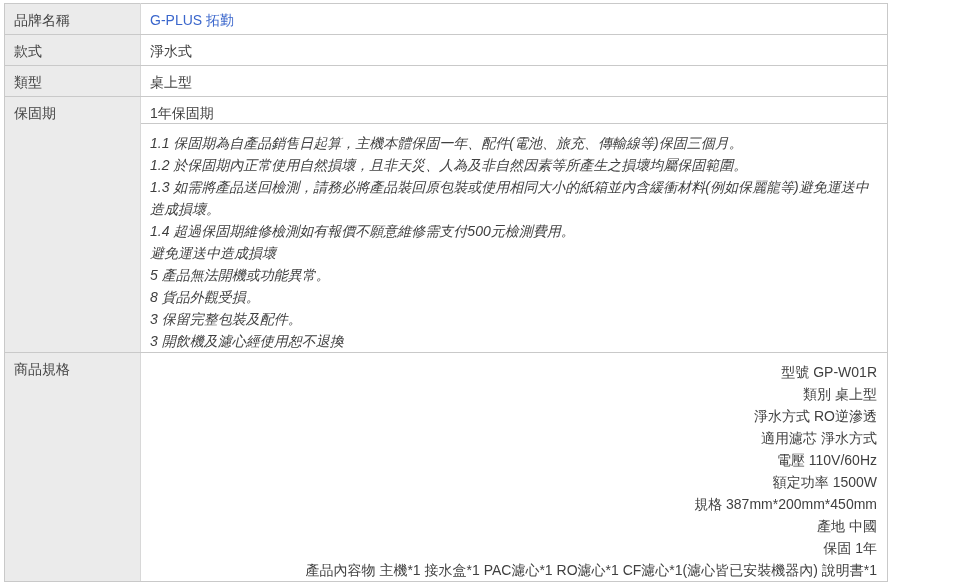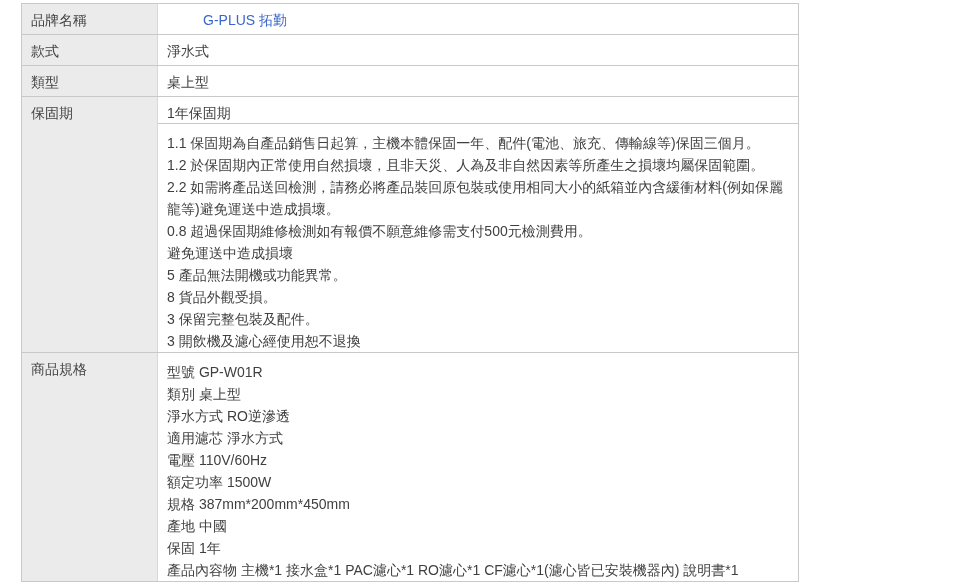--- a/index.html
+++ b/index.html
@@ -9,23 +9,23 @@
   }
   body {
     width: 960px;
     height: 583px;
     font-family: "Liberation Sans", "DejaVu Sans", sans-serif;
     position: relative;
     overflow: hidden;
   }
   .table-wrap {
     position: absolute;
-    left: 21px;
+    left: 4px;
     top: 3px;
-    width: 778px;
+    width: 884px;
   }
   table.spec-table {
     width: 100%;
     border-collapse: collapse;
     table-layout: fixed;
     background: #ffffff;
     font-size: 14px;
     color: #444444;
     border: 1px solid #c9c9c9;
   }
@@ -41,31 +41,30 @@
     color: #444444;
   }
   table.spec-table td {
     vertical-align: top;
     padding: 8px 10px 0 9px;
     border-bottom: 1px solid #c9c9c9;
     color: #3f3f3f;
   }
   tr.simple-row th, tr.simple-row td { height: 22px; }
   td.summary-cell { padding: 4px 10px 3px 9px; margin-left: 16px; }
-  td.details-cell { padding: 3px 10px 0 9px; }
-  td.specs-cell   { padding: 5px 10px 0 9px; }
+  td.details-cell { padding: 3px 10px 0 9px; font-style: italic; }
+  td.specs-cell   { padding: 5px 10px 0 9px; text-align: right; }
   .details-cell .text-line,
   .specs-cell .text-line {
     line-height: 22px;
     max-width: 766px;
   }
   a.brand-link {
     text-decoration: none;
     cursor: pointer;
-    margin-left: 36px;
   }
 </style>
 </head>
 <body>
 
 <div class="table-wrap">
   <table class="spec-table">
     <tbody>
       <tr class="simple-row">
         <th>品牌名稱</th>
@@ -82,22 +81,22 @@
         <td>桌上型</td>
       </tr>
       <tr>
         <th rowspan="2">保固期</th>
         <td class="summary-cell">1年保固期</td>
       </tr>
       <tr>
         <td class="details-cell">
           <div class="text-line">1.1 保固期為自產品銷售日起算，主機本體保固一年、配件(電池、旅充、傳輸線等)保固三個月。</div>
           <div class="text-line">1.2 於保固期內正常使用自然損壞，且非天災、人為及非自然因素等所產生之損壞均屬保固範圍。</div>
-          <div class="text-line">2.2 如需將產品送回檢測，請務必將產品裝回原包裝或使用相同大小的紙箱並內含緩衝材料(例如保麗龍等)避免運送中造成損壞。</div>
-          <div class="text-line">0.8 超過保固期維修檢測如有報價不願意維修需支付500元檢測費用。</div>
+          <div class="text-line">1.3 如需將產品送回檢測，請務必將產品裝回原包裝或使用相同大小的紙箱並內含緩衝材料(例如保麗龍等)避免運送中造成損壞。</div>
+          <div class="text-line">1.4 超過保固期維修檢測如有報價不願意維修需支付500元檢測費用。</div>
           <div class="text-line">避免運送中造成損壞</div>
           <div class="text-line">5 產品無法開機或功能異常。</div>
           <div class="text-line">8 貨品外觀受損。</div>
           <div class="text-line">3 保留完整包裝及配件。</div>
           <div class="text-line">3 開飲機及濾心經使用恕不退換</div>
         </td>
       </tr>
       <tr>
         <th>商品規格</th>
         <td class="specs-cell">

